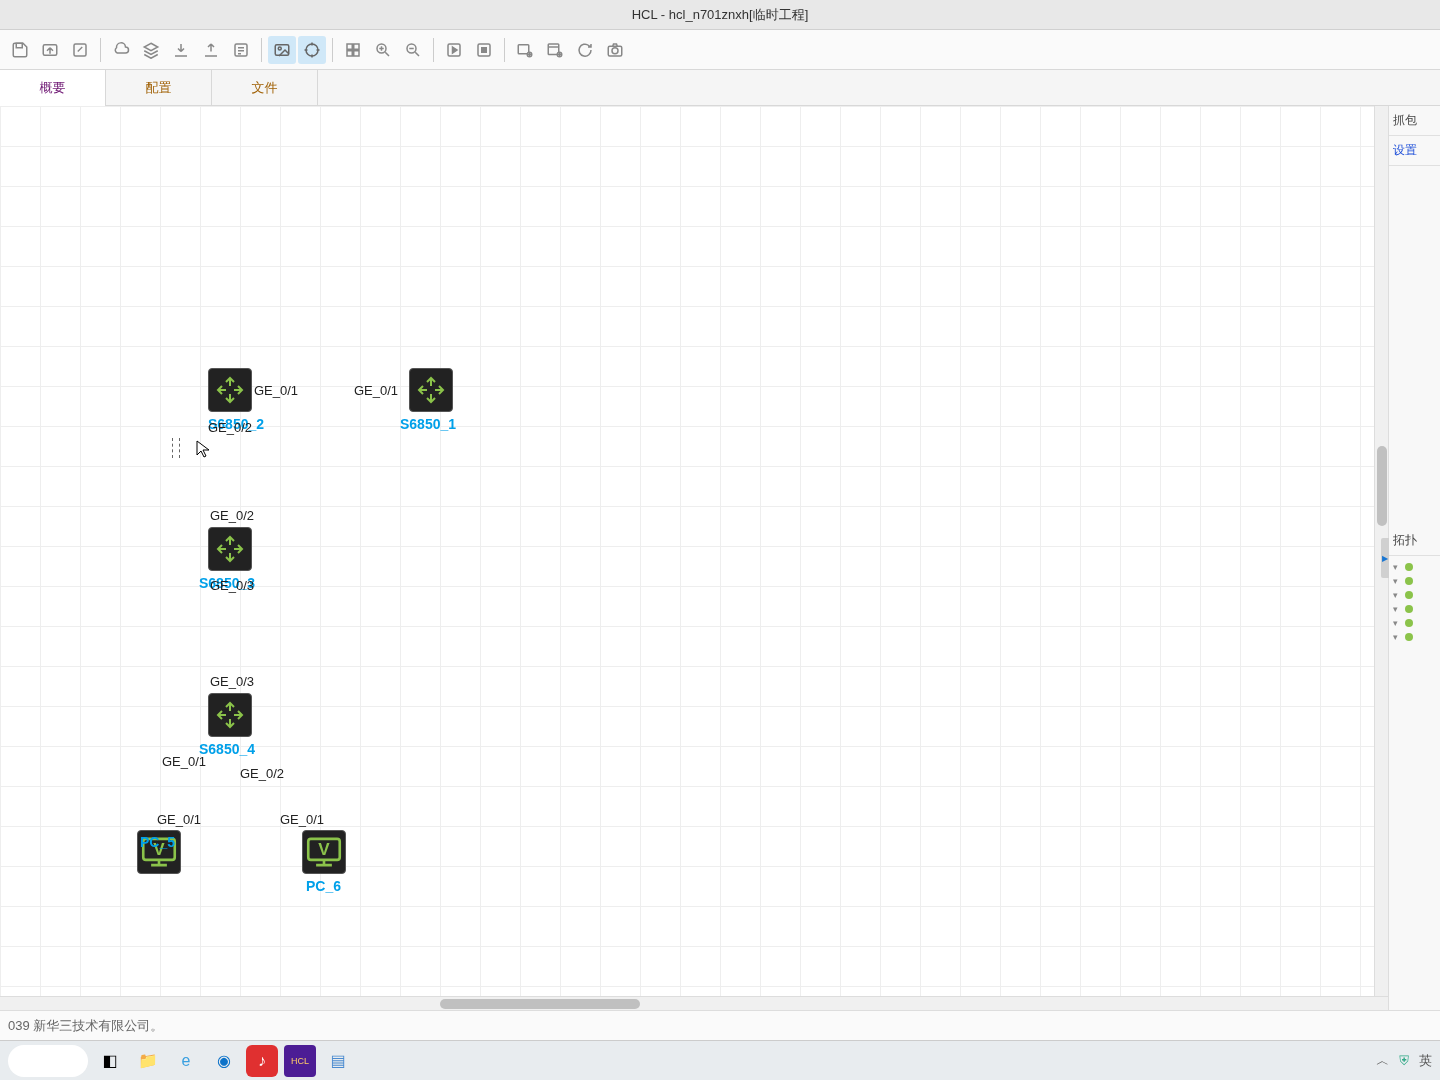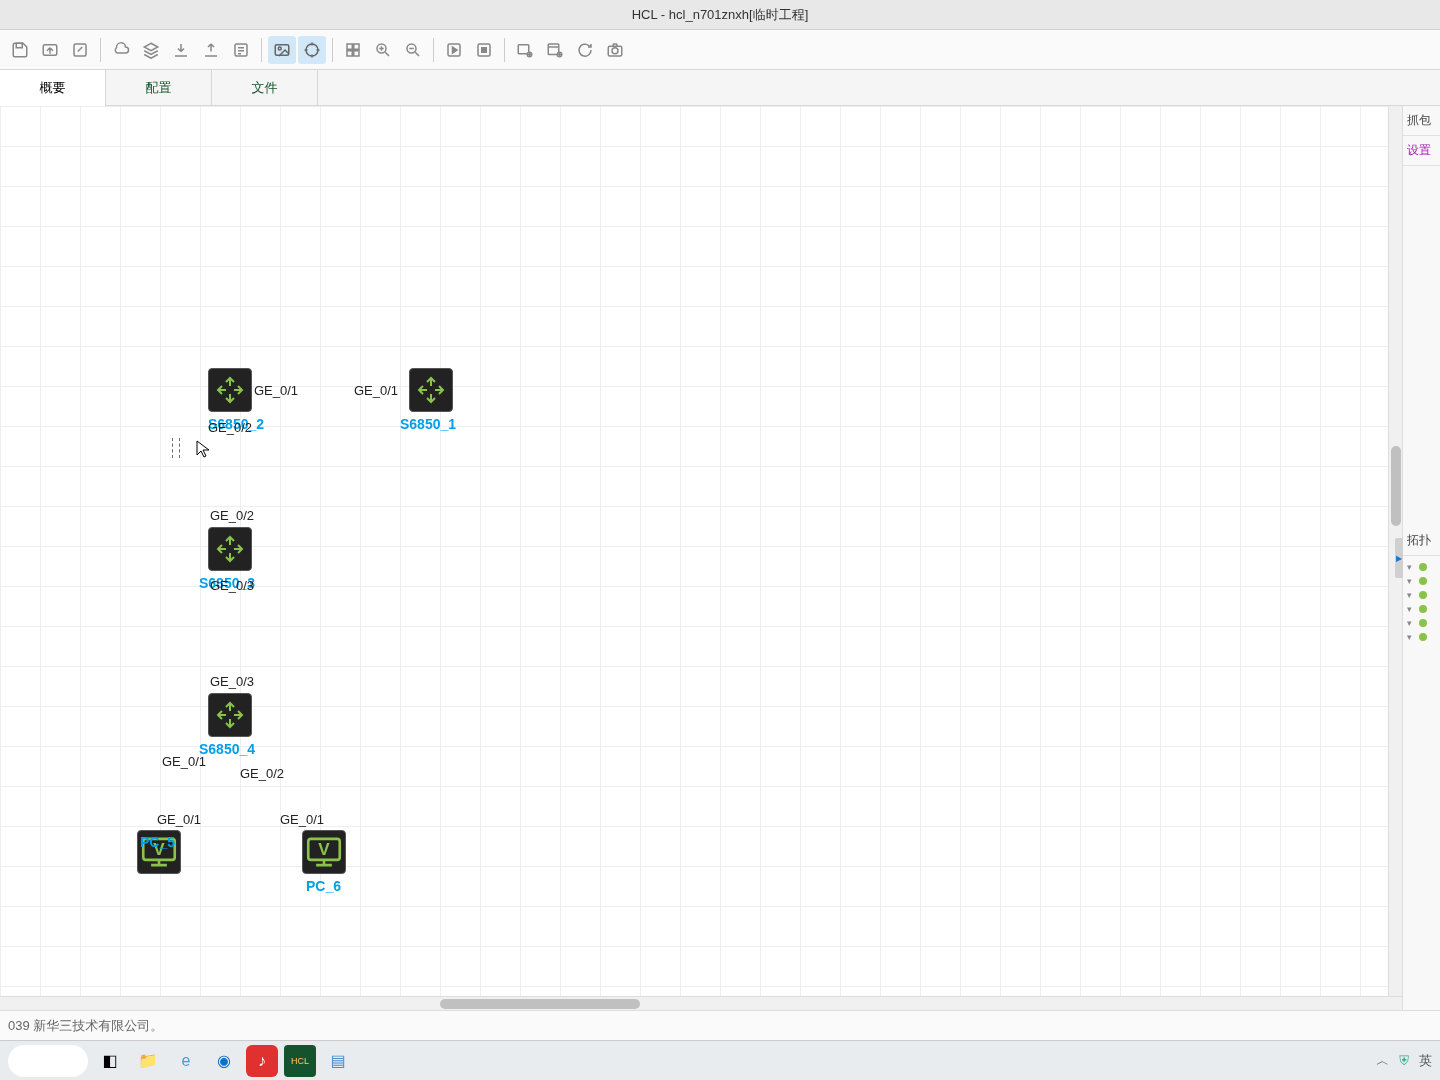--- a/index.html
+++ b/index.html
@@ -3,35 +3,35 @@
 <meta charset="utf-8">
 <style>
 *{box-sizing:border-box;margin:0;padding:0;font-family:"Microsoft YaHei",Arial,sans-serif;font-size:13px}
 html,body{width:1440px;height:1080px;overflow:hidden;background:#f0f0f0}
 .titlebar{height:30px;background:#e8e8e8;border-bottom:1px solid #d0d0d0;display:flex;align-items:center;justify-content:center;color:#333;font-size:13px}
 .toolbar{height:40px;background:#fafafa;border-bottom:1px solid #d8d8d8;display:flex;align-items:center;padding:0 6px;gap:2px}
 .tb-btn{width:28px;height:28px;display:flex;align-items:center;justify-content:center;border-radius:3px;color:#666}
 .tb-sep{width:1px;height:24px;background:#ccc;margin:0 4px}
 .tb-btn.active{background:#d0e8f8}
 .tabs{height:36px;background:#f5f5f5;border-bottom:1px solid #d8d8d8;display:flex}
-.tab{width:106px;height:36px;display:flex;align-items:center;justify-content:center;color:#14532d;border-right:1px solid #d8d8d8}
-.tab.active{background:#fff;color:#000000}
+.tab{width:106px;height:36px;display:flex;align-items:center;justify-content:center;color:#a16207;border-right:1px solid #d8d8d8}
+.tab.active{background:#fff;color:#701a75}
 .main{position:relative;height:calc(100% - 30px - 40px - 36px - 30px - 40px);display:flex}
 .canvas-wrap{flex:1;position:relative;overflow:hidden;background:#fff}
 .grid{position:absolute;inset:0;background-image:linear-gradient(#eee 1px,transparent 1px),linear-gradient(90deg,#eee 1px,transparent 1px);background-size:40px 40px}
 .canvas{position:absolute;inset:0}
 .link{stroke:#8bc34a;stroke-width:3;fill:none}
 .device{position:absolute;width:44px;height:44px;background:#222;border:1px solid #555;border-radius:4px;display:flex;align-items:center;justify-content:center}
 .device svg{width:32px;height:32px}
 .dev-label{position:absolute;color:#00a0e9;font-weight:bold;font-size:14px;white-space:nowrap}
 .port-label{position:absolute;color:#222;font-size:13px;white-space:nowrap}
 .pc{position:absolute;width:44px;height:44px;background:#222;border:1px solid #555;border-radius:4px;display:flex;align-items:center;justify-content:center}
-.sidepanel{width:38px;background:#f8f8f8;border-left:1px solid #ddd;position:relative}
+.sidepanel{width:52px;background:#f8f8f8;border-left:1px solid #ddd;position:relative}
 .side-section{padding:6px 4px;font-size:12px;color:#444;border-bottom:1px solid #e0e0e0}
-.side-link{color:#a21caf;font-size:12px}
+.side-link{color:#1d4ed8;font-size:12px}
 .side-collapse{position:absolute;left:-8px;top:50%;width:8px;height:40px;background:#d0d0d0;border-radius:2px 0 0 2px;display:flex;align-items:center;justify-content:center;transform:translateY(-50%)}
 .side-collapse::after{content:"▶";font-size:8px;color:#1976d2}
 .side-tree{padding:4px}
 .tree-row{display:flex;align-items:center;gap:4px;padding:2px 0;font-size:11px;color:#555}
 .tree-caret{width:8px;font-size:9px;color:#888}
 .tree-dot{width:8px;height:8px;border-radius:50%;background:#8bc34a}
 .hscroll{position:absolute;bottom:0;left:0;right:0;height:14px;background:#f0f0f0;border-top:1px solid #ddd}
 .hscroll-thumb{position:absolute;top:2px;height:10px;background:#c0c0c0;border-radius:5px}
 .vscroll{position:absolute;right:0;top:0;bottom:14px;width:14px;background:#f0f0f0;border-left:1px solid #ddd}
 .vscroll-thumb{position:absolute;left:2px;width:10px;background:#c0c0c0;border-radius:5px}
@@ -313,20 +313,20 @@
   <span>039 新华三技术有限公司。</span>
 </div>
 
 <div class="taskbar">
   <div class="start"></div>
   <div class="task-icon">◧</div>
   <div class="task-icon" style="color:#f5b942">📁</div>
   <div class="task-icon" style="color:#3aa0e0">e</div>
   <div class="task-icon" style="color:#0b72c9">◉</div>
   <div class="task-icon" style="background:#e03030;color:#fff;border-radius:6px">♪</div>
-  <div class="task-icon active" style="background:#14532d;color:#fc6;border-radius:4px;font-size:9px">HCL</div>
+  <div class="task-icon active" style="background:#4c1d95;color:#fc6;border-radius:4px;font-size:9px">HCL</div>
   <div class="task-icon" style="color:#4b8bd0">▤</div>
   <div class="task-right">
     <span>︿</span>
     <span style="color:#3a8">⛨</span>
     <span>英</span>
   </div>
 </div>
 
 </body></html>

